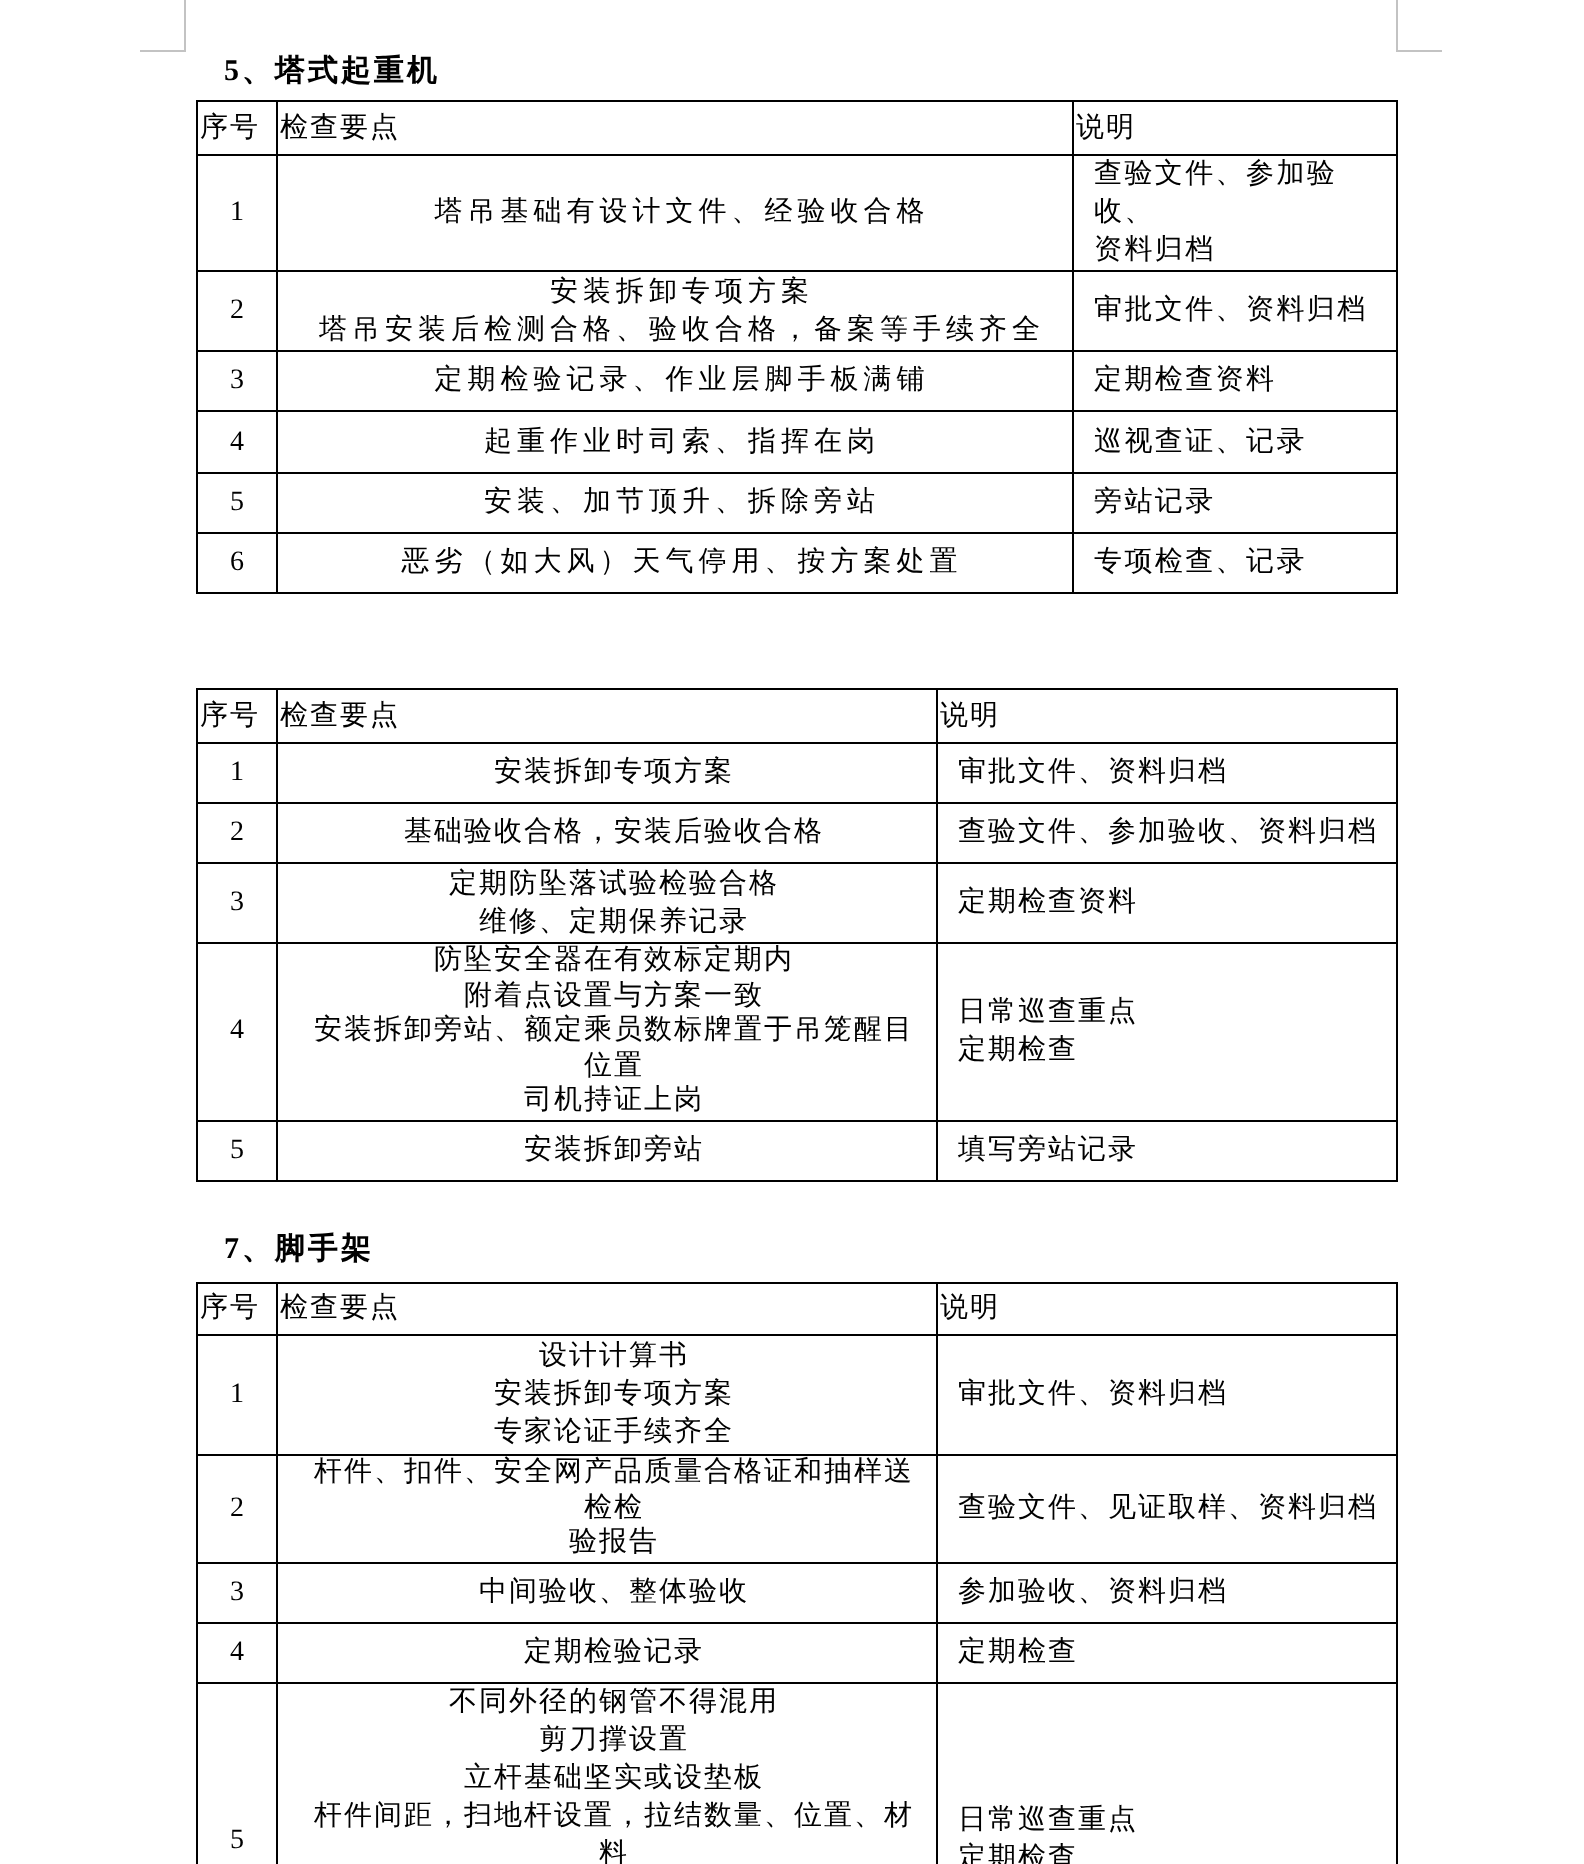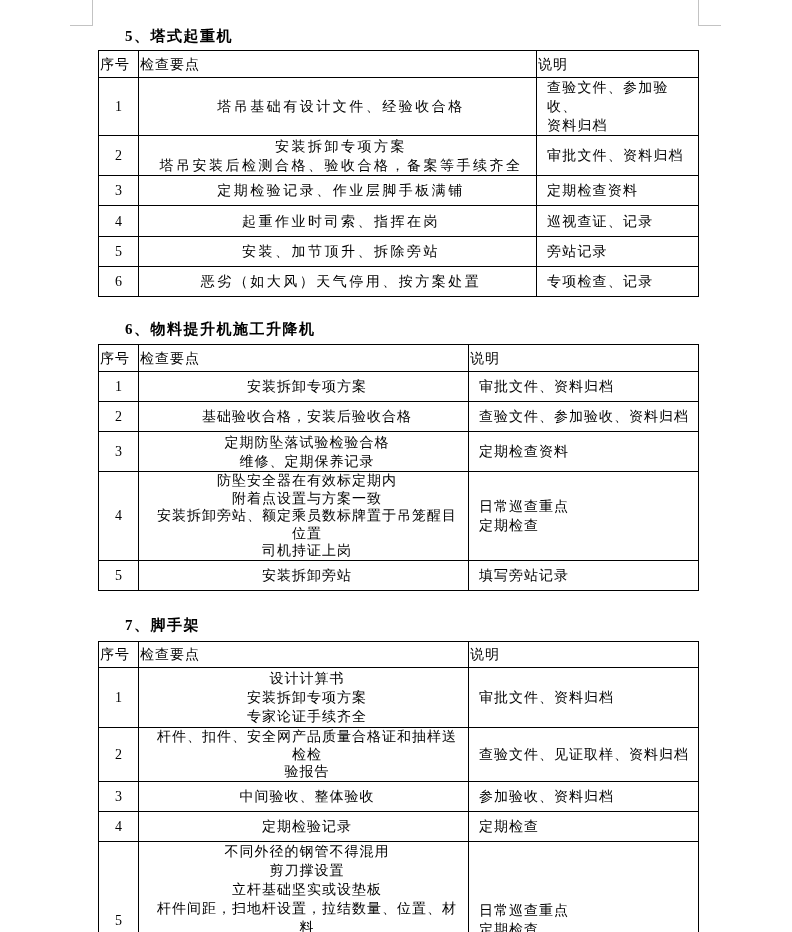--- a/index.html
+++ b/index.html
@@ -6,21 +6,21 @@
   .page {
     position:relative; width:792px; height:932px; overflow:hidden;
     background:#ffffff; color:#000;
     font-family:"Liberation Serif","DejaVu Serif",serif;
   }
   .crop-mark { position:absolute; top:0; width:22px; height:25px; }
   .crop-left  { left:70px;  border-right:1px solid #c3c3c3; border-bottom:1px solid #c3c3c3; }
   .crop-right { left:698px; border-left:1px solid #c3c3c3;  border-bottom:1px solid #c3c3c3; }
 
   .sec-title {
-    position:absolute; left:125px; margin:0;
+    position:absolute; left:112px; margin:0;
     font-size:15px; font-weight:bold; letter-spacing:1.5px; line-height:18px;
     white-space:nowrap;
   }
   .title-5 { top:27px; }
   .title-6 { top:320px; }
   .title-7 { top:616px; }
 
   table.tbl {
     position:absolute; left:98px; width:600px;
     border-collapse:collapse; table-layout:fixed;
@@ -103,21 +103,20 @@
         <td class="notes">旁站记录</td>
       </tr>
       <tr style="height:30px">
         <td class="no">6</td>
         <td class="points">恶劣（如大风）天气停用、按方案处置</td>
         <td class="notes">专项检查、记录</td>
       </tr>
     </tbody>
   </table>
 
-  <h2 class="sec-title title-6">6、物料提升机施工升降机</h2>
 
   <table class="tbl tbl-6">
     <colgroup>
         <col class="c-no">
         <col class="c-points">
         <col class="c-notes">
       </colgroup>
     <tbody>
       <tr style="height:27px">
         <td class="hdr">序号</td>

